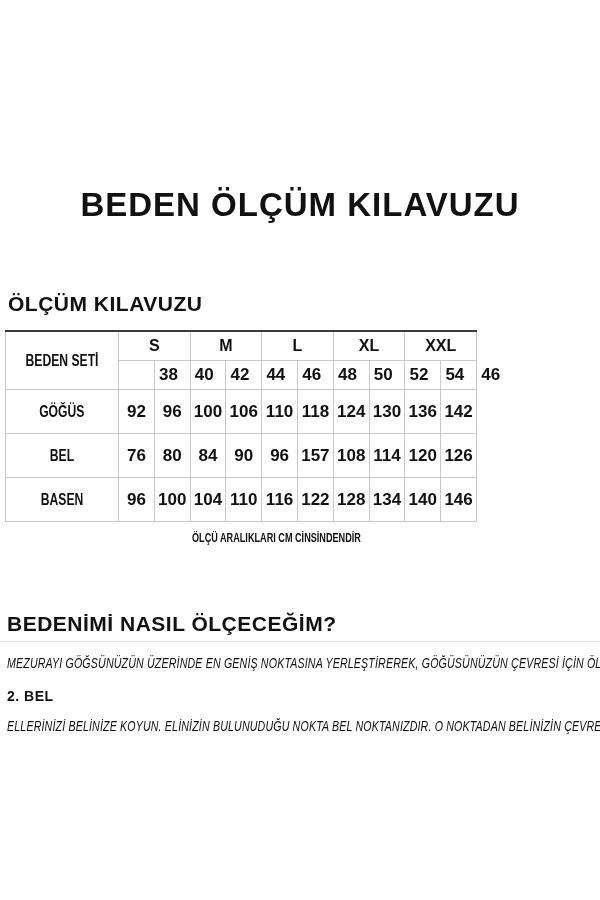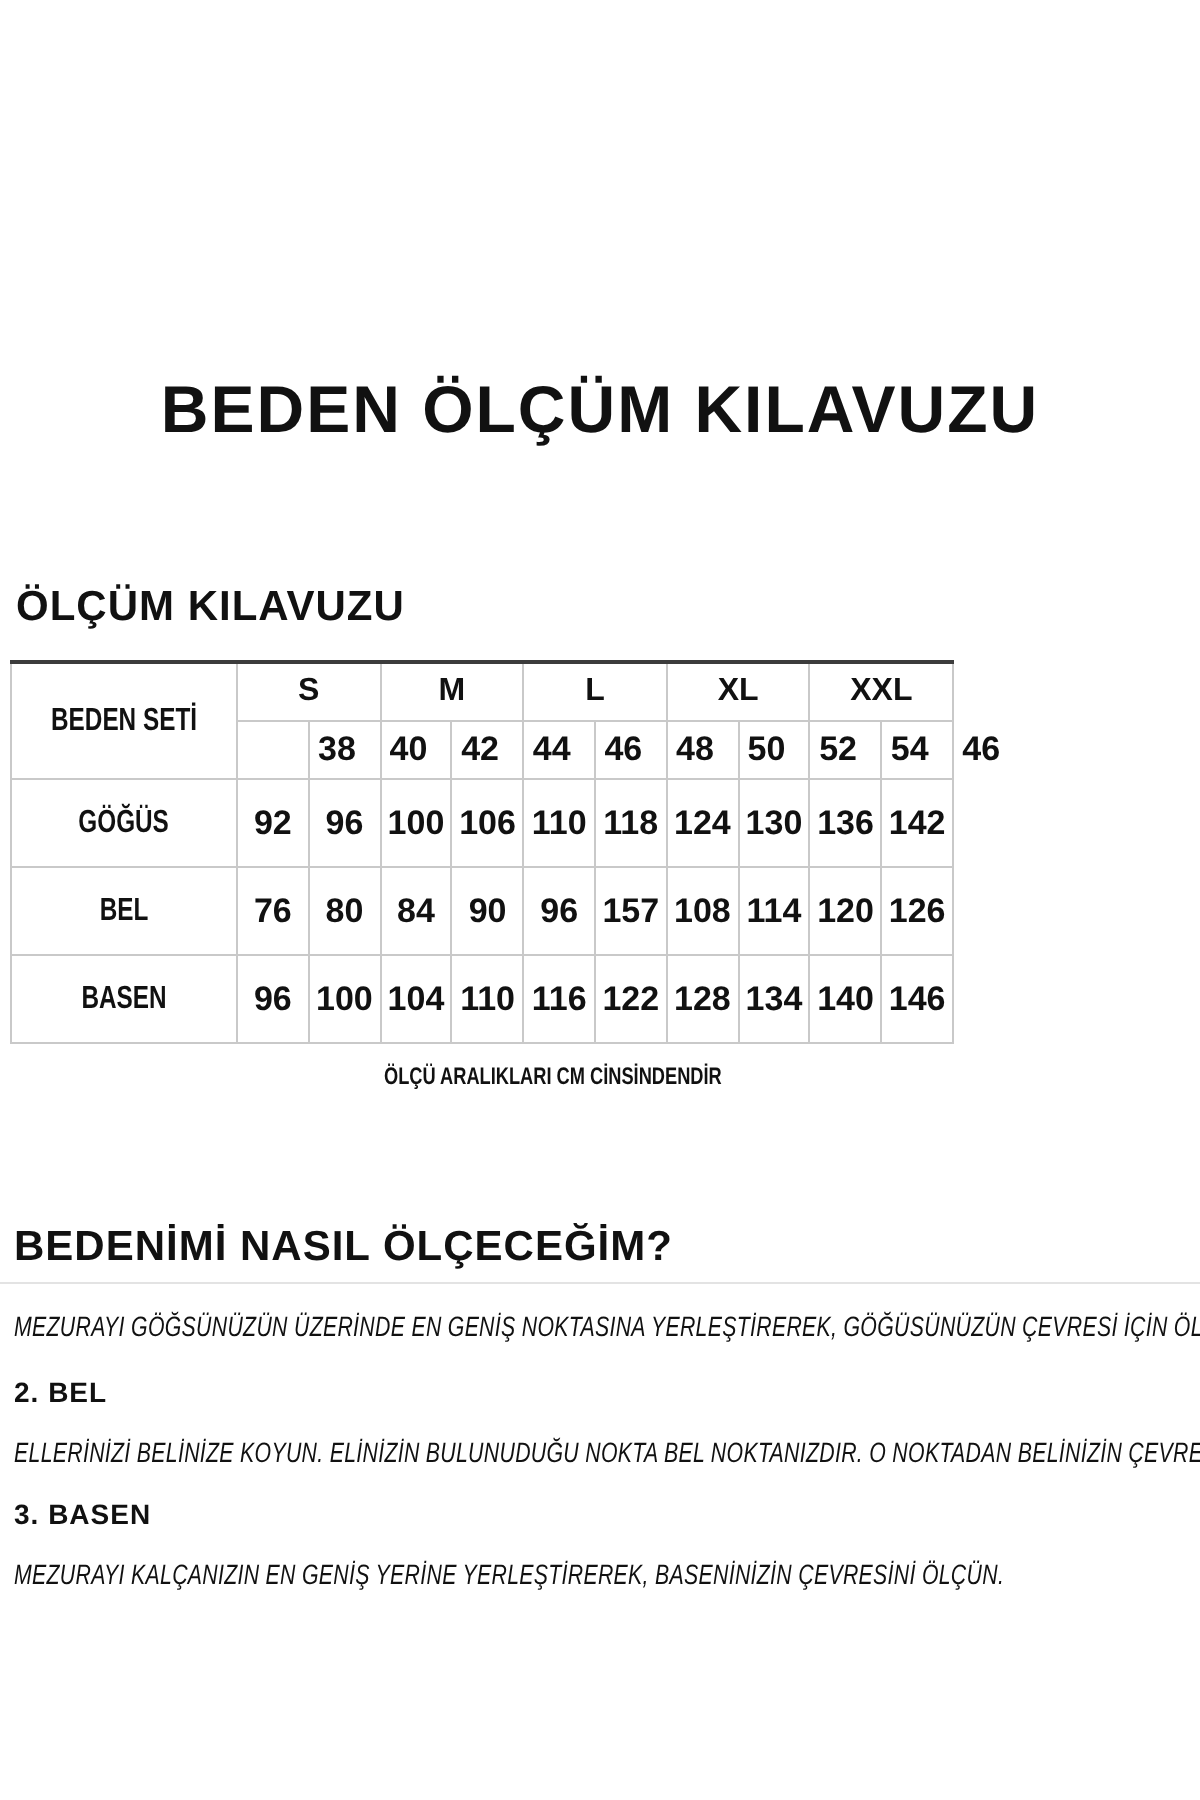--- a/index.html
+++ b/index.html
@@ -193,19 +193,15 @@
 
     <div>
       <p class="step-text"><span class="cond-l">MEZURAYI GÖĞSÜNÜZÜN ÜZERİNDE EN GENİŞ NOKTASINA YERLEŞTİREREK, GÖĞÜSÜNÜZÜN ÇEVRESİ İÇİN ÖLÇÜM YAPIN.</span></p>
     </div>
 
     <div>
       <h3 class="step-title step-title-2">2. BEL</h3>
       <p class="step-text"><span class="cond-l">ELLERİNİZİ BELİNİZE KOYUN. ELİNİZİN BULUNUDUĞU NOKTA BEL NOKTANIZDIR. O NOKTADAN BELİNİZİN ÇEVRESİNİ ÖLÇÜN.</span></p>
     </div>
 
-    <div>
-      <h3 class="step-title step-title-3">3. BASEN</h3>
-      <p class="step-text"><span class="cond-l">MEZURAYI KALÇANIZIN EN GENİŞ YERİNE YERLEŞTİREREK, BASENİNİZİN ÇEVRESİNİ ÖLÇÜN.</span></p>
-    </div>
   </section>
 
 </div>
 
 </body></html>

